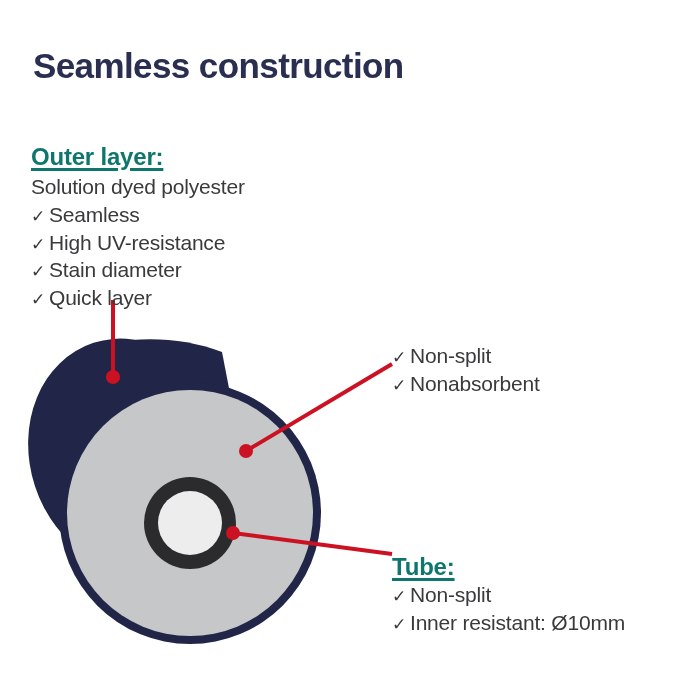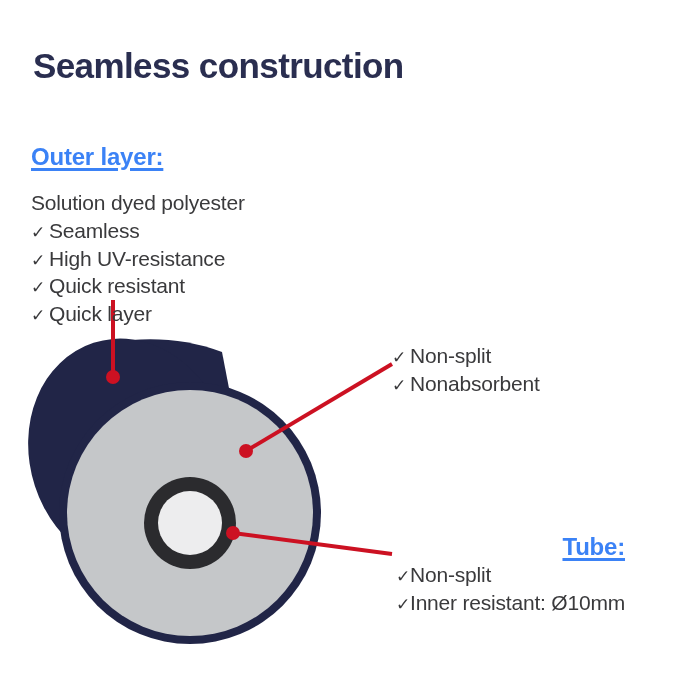--- a/index.html
+++ b/index.html
@@ -36,36 +36,36 @@
   }
 
   
   .callout {
     position: absolute;
     color: #3a3a3c;
   }
   .callout-heading {
     font-size: 24px;
     font-weight: bold;
-    color: #3b82f6;
+    color: #0f766e;
     text-decoration: underline;
     text-underline-offset: 3px;
     text-decoration-thickness: 2.5px;
     letter-spacing: -0.2px;
     line-height: 1.22;
     white-space: nowrap;
   }
   .callout-lead {
     font-size: 21px;
     font-weight: normal;
     color: #3a3a3c;
     line-height: 1.32;
     letter-spacing: -0.2px;
     white-space: nowrap;
-    margin-top: 18px;
+    margin-top: 2px;
   }
   .callout-list {
     list-style: none;
     margin: 0;
     padding: 0;
   }
   .callout-list li {
     font-size: 21px;
     color: #3a3a3c;
     line-height: 1.32;
@@ -77,21 +77,21 @@
   .tick {
     display: inline-block;
     width: 18px;
     flex: 0 0 18px;
     font-size: 17px;
     color: #3a3a3c;
   }
 
   #block-outer { left: 31px; top: 142px; }
   #block-core  { left: 392px; top: 342px; }
-  #block-tube  { left: 392px; top: 532px; text-align: right; }
+  #block-tube  { left: 392px; top: 552px; }
 
   
   #cable-diagram {
     position: absolute;
     left: 0;
     top: 0;
     width: 700px;
     height: 700px;
     pointer-events: none;
   }
@@ -144,21 +144,21 @@
       <li>
         <span class="tick">✓</span>
         <span>Seamless</span>
       </li>
       <li>
         <span class="tick">✓</span>
         <span>High UV-resistance</span>
       </li>
       <li>
         <span class="tick">✓</span>
-        <span>Quick resistant</span>
+        <span>Stain diameter</span>
       </li>
       <li>
         <span class="tick">✓</span>
         <span>Quick layer</span>
       </li>
     </ul>
   </div>
 
   <div class="callout" id="block-core">
     <ul class="callout-list">

